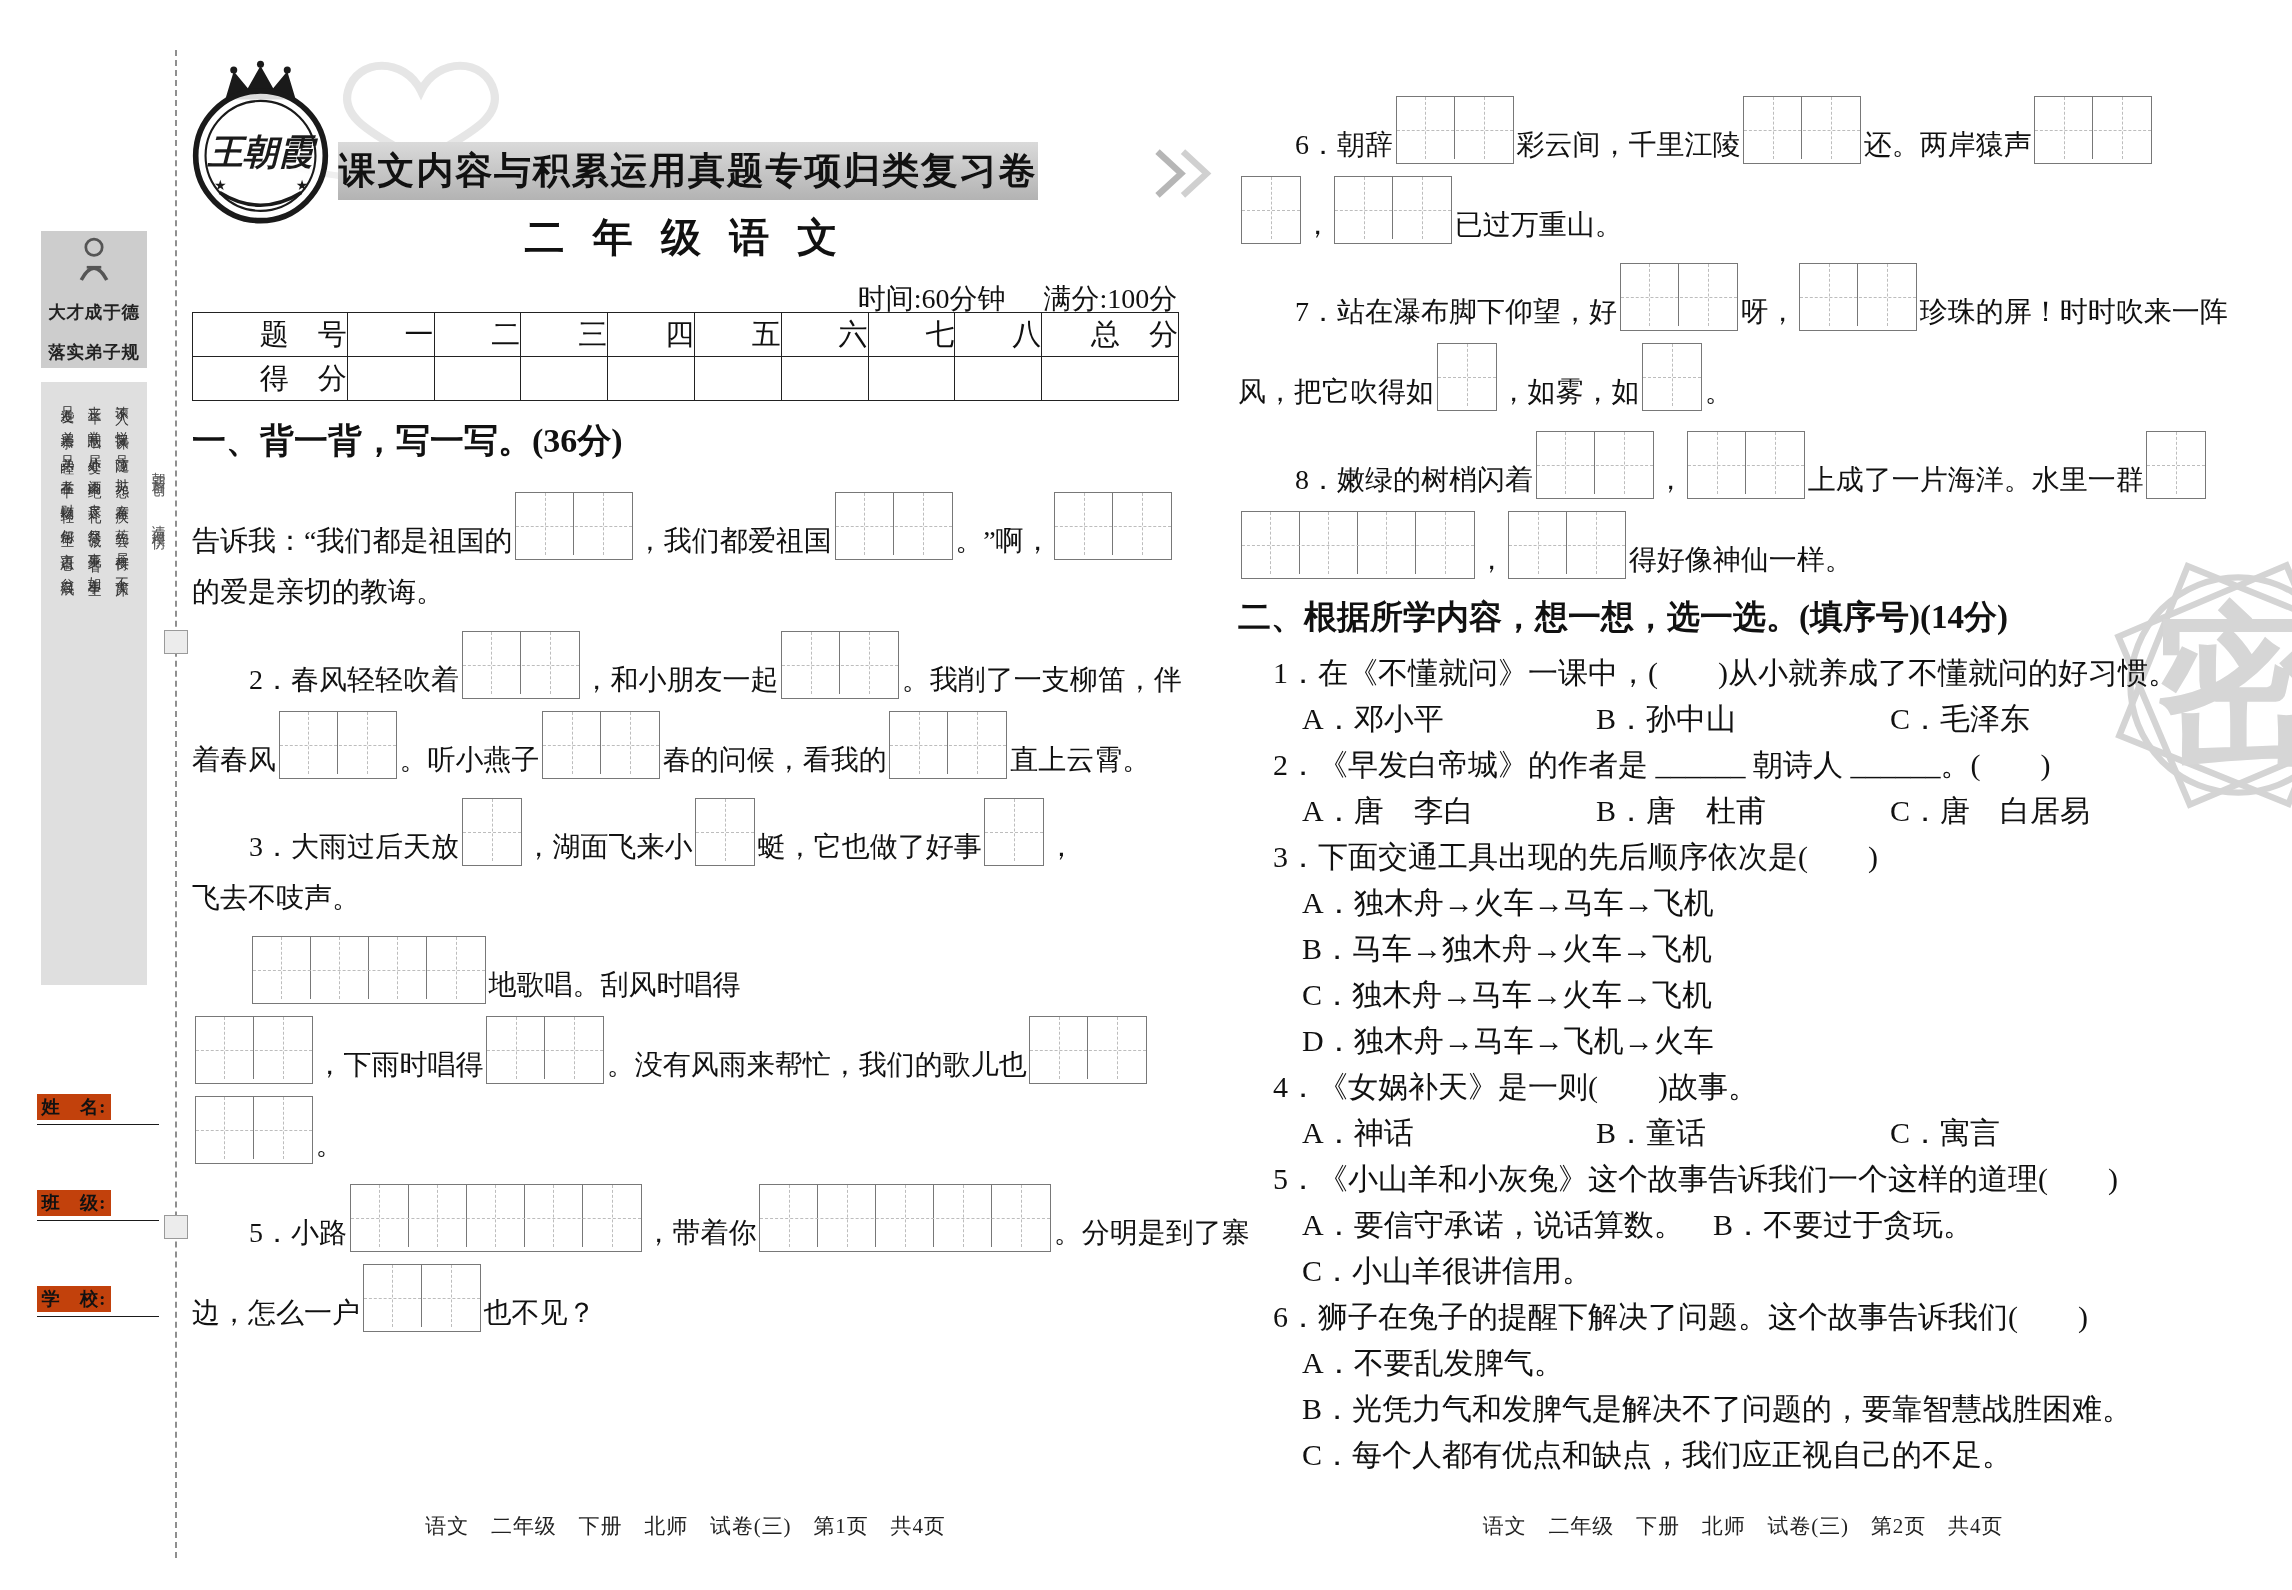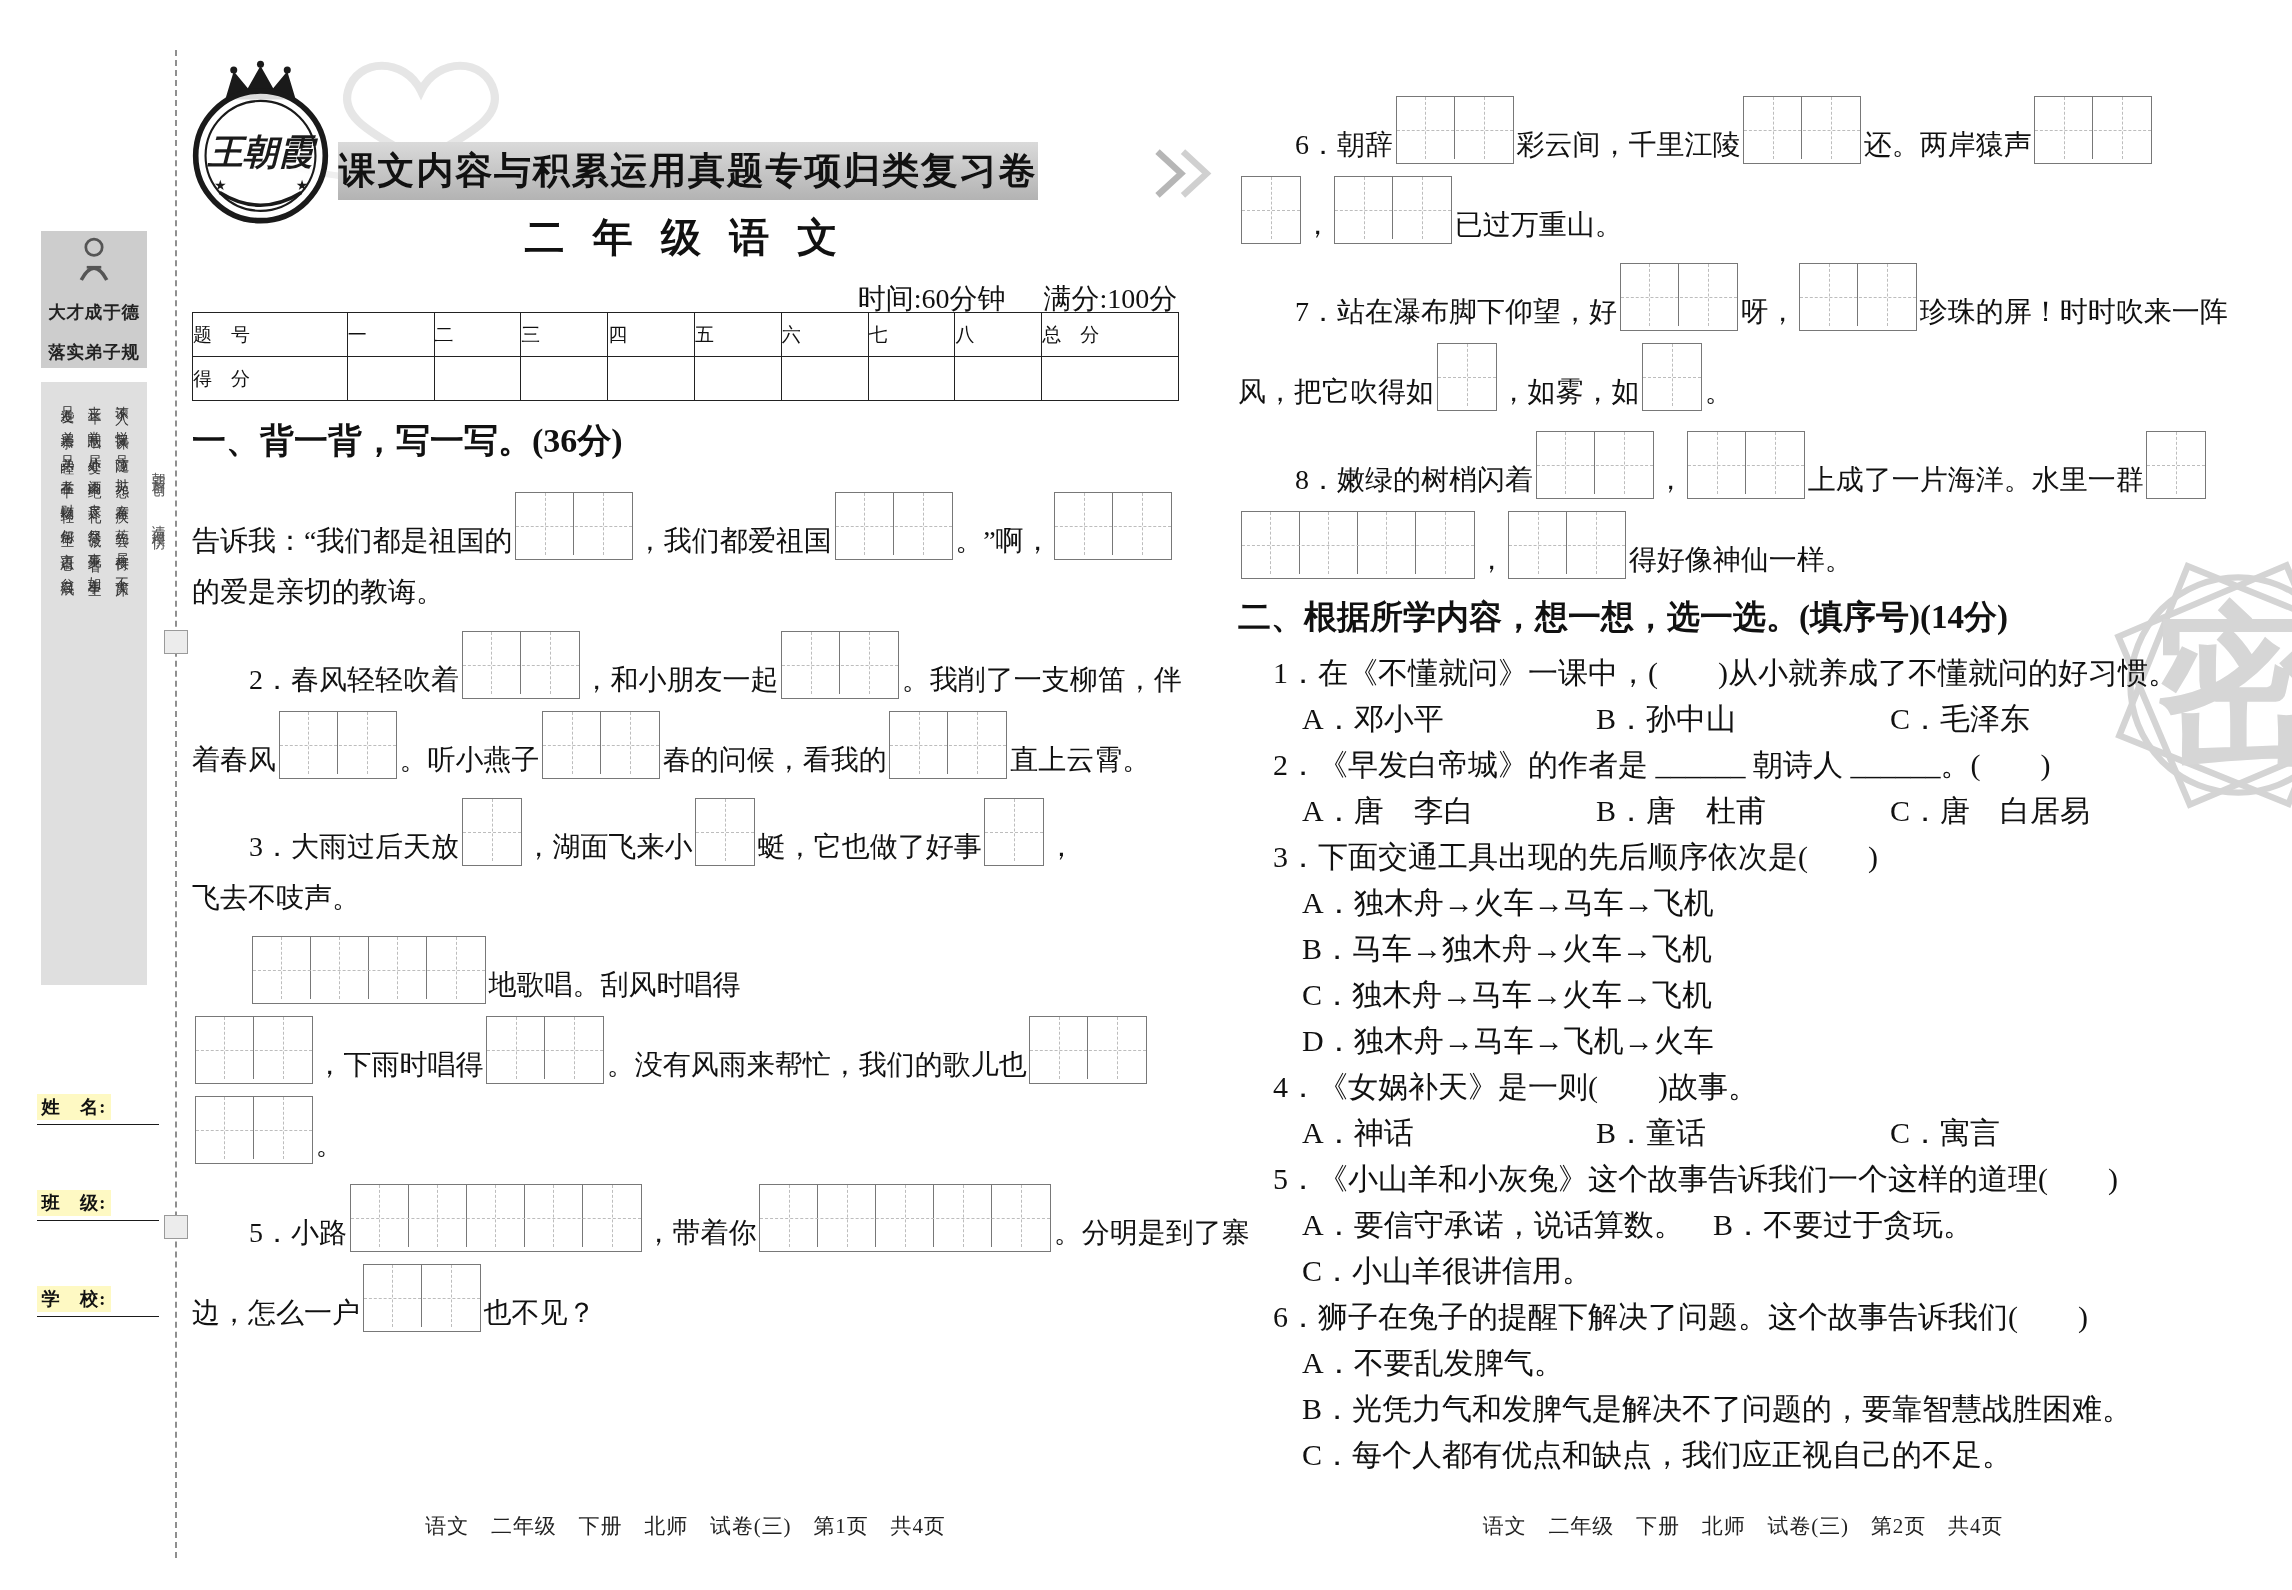--- a/index.html
+++ b/index.html
@@ -14,41 +14,41 @@
   .spine-notes .note2{margin-top:31px;}
 
   
   .motto-box{position:absolute;left:41px;top:231px;width:106px;height:137px;background:#cdcdcd;
              display:flex;flex-direction:column;align-items:center;justify-content:center;gap:16px;box-sizing:border-box;}
   .motto-line{font-weight:bold;font-size:17.4px;letter-spacing:0.9px;color:#222;}
   .dzg-box{position:absolute;left:41px;top:382px;width:106px;height:603px;background:#dfdfdf;
            display:flex;justify-content:center;gap:11px;padding-top:12.8px;box-sizing:border-box;}
   .dzg-col{writing-mode:vertical-rl;font-size:13.7px;letter-spacing:2.7px;color:#333;line-height:1.2;}
   .field{position:absolute;left:37px;width:122px;border-bottom:1.8px solid #1a1a1a;padding-bottom:4.6px;}
-  .field .lbl{background:#fef9c3;font-size:18.3px;font-weight:bold;padding:2.7px 4.6px;letter-spacing:0.9px;}
+  .field .lbl{background:#c2410c;font-size:18.3px;font-weight:bold;padding:2.7px 4.6px;letter-spacing:0.9px;}
   .field.f1{top:1094px;} .field.f2{top:1190px;} .field.f3{top:1286px;}
 
   
   #page-left{position:absolute;left:192px;top:73px;width:987px;}
   #page-right{position:absolute;left:1238px;top:73px;width:1010px;}
 
   
   .swirl{position:absolute;left:37px;top:-23px;z-index:0;}
   .logo{position:absolute;left:-9.1px;top:-13.7px;width:155px;height:174px;z-index:2;}
   .banner{position:absolute;left:146px;top:69px;width:700px;height:58px;z-index:1;
           background:linear-gradient(180deg,#dadada,#b3b3b3);
           display:flex;align-items:center;justify-content:center;
           font-size:37px;font-weight:bold;letter-spacing:1.8px;color:#111;}
   .chevrons{position:absolute;left:958px;top:75px;}
   .subject{position:absolute;left:0;top:137px;width:987px;text-align:center;
            font-size:40px;font-weight:bold;letter-spacing:9.1px;}
   .info{position:absolute;right:1.8px;top:207px;font-size:28px;}
   .info .gap{display:inline-block;width:38px;}
   .score-table{position:absolute;left:0;top:239px;border-collapse:collapse;table-layout:fixed;}
-  .score-table td{border:1.8px solid #222;height:43px;text-align:left;font-size:19px;padding:0;}
+  .score-table td{border:1.8px solid #222;height:43px;text-align:right;font-size:29px;padding:0;}
 
   
   .content{position:absolute;left:0;top:345px;width:987px;}
   .content-right{position:absolute;left:0;top:11px;width:1010px;}
   .sec-heading{font-size:34px;font-weight:bold;margin:0 0 16.4px 0;}
   .sec-heading.s2{font-size:33px;margin:16.4px 0 11px 0;}
   .question{margin-bottom:7.3px;}
   .qline{display:flex;align-items:flex-end;font-size:28px;min-height:51px;}
   .qline.tall{min-height:80px;}
   .qline.indent{padding-left:57px;}

